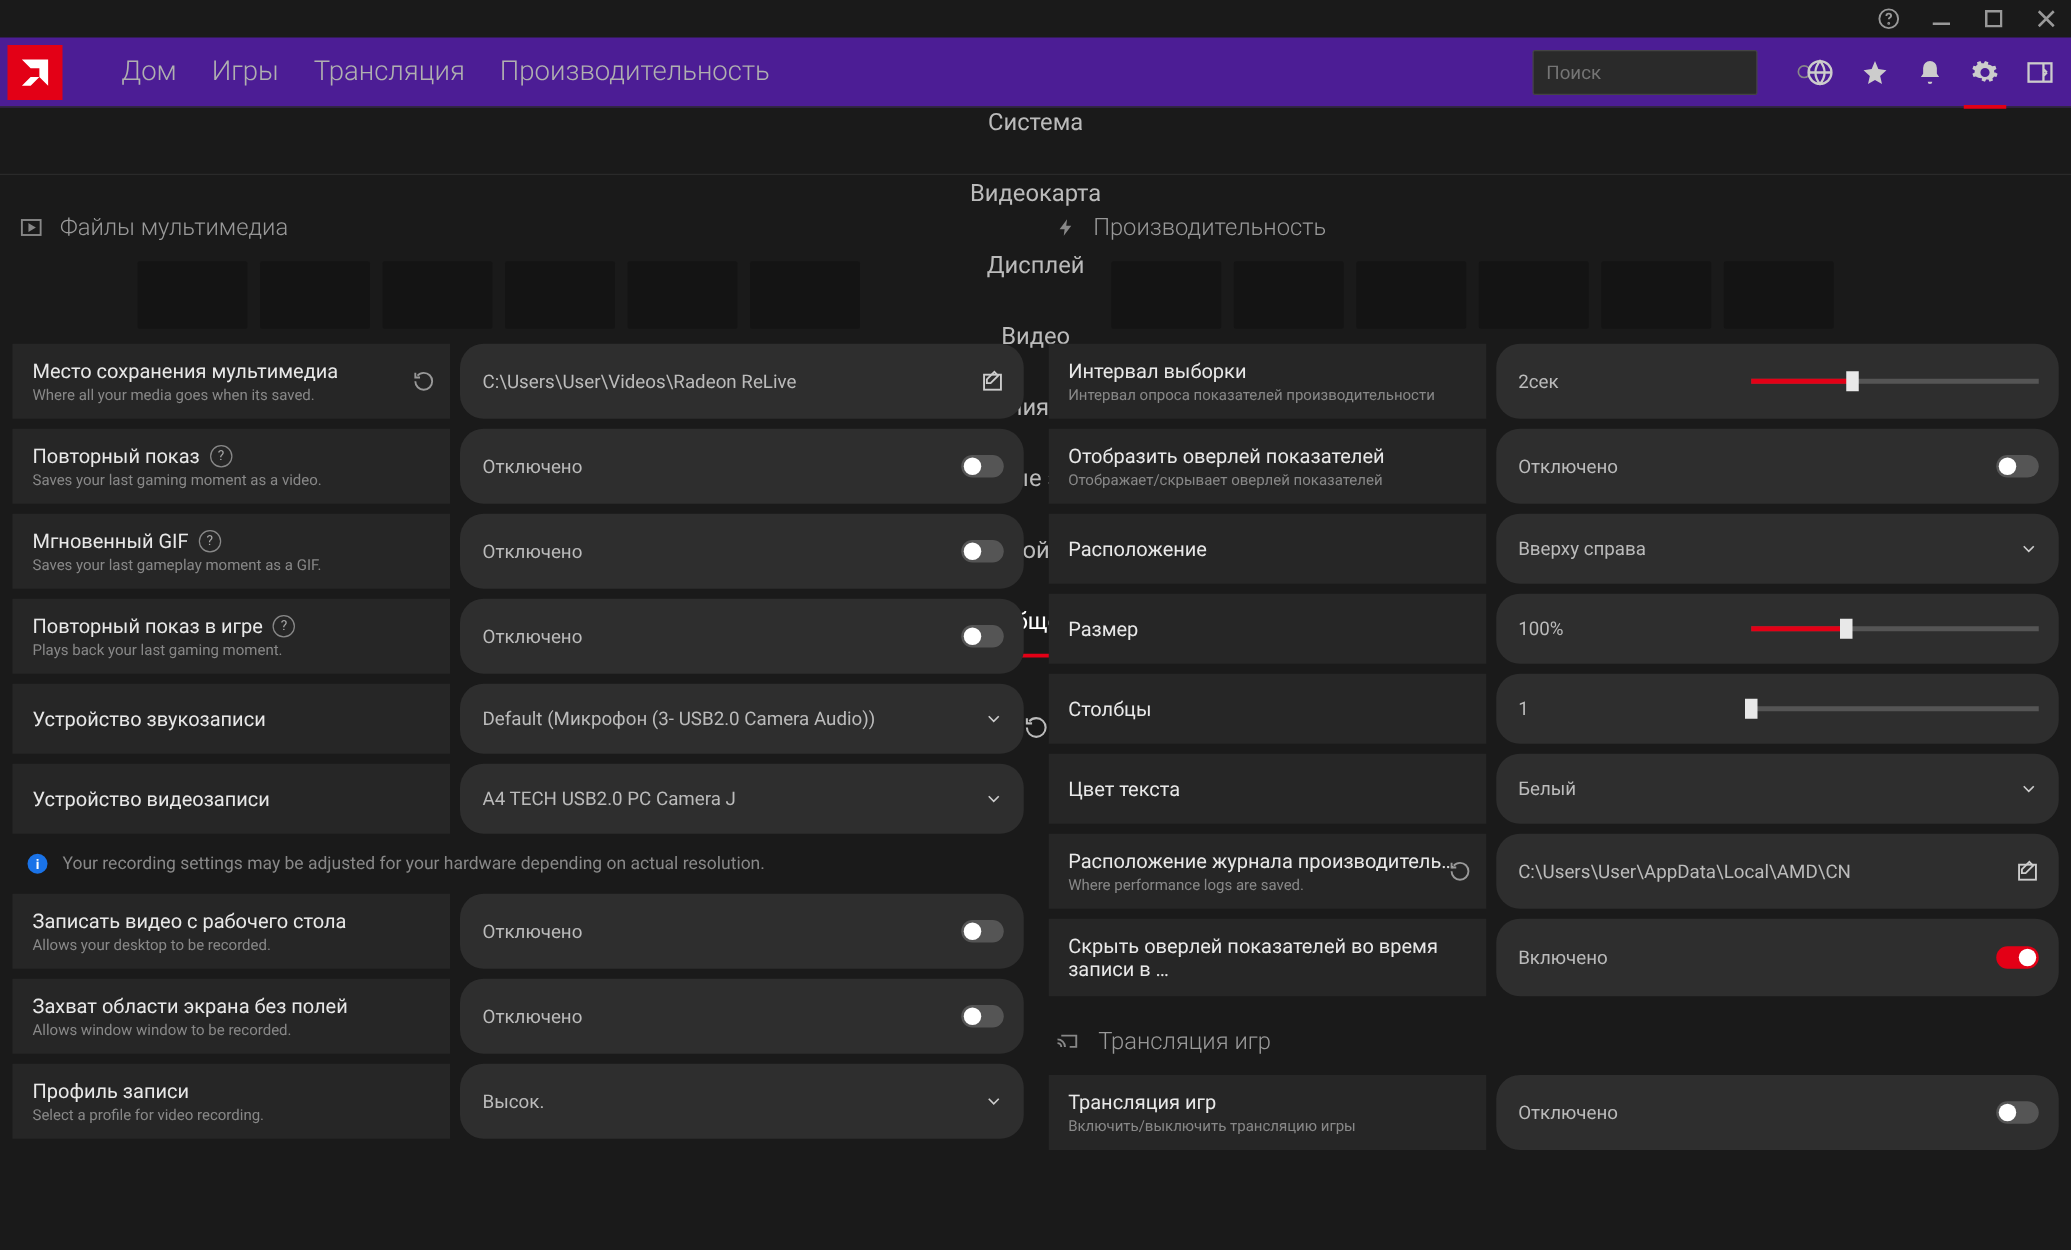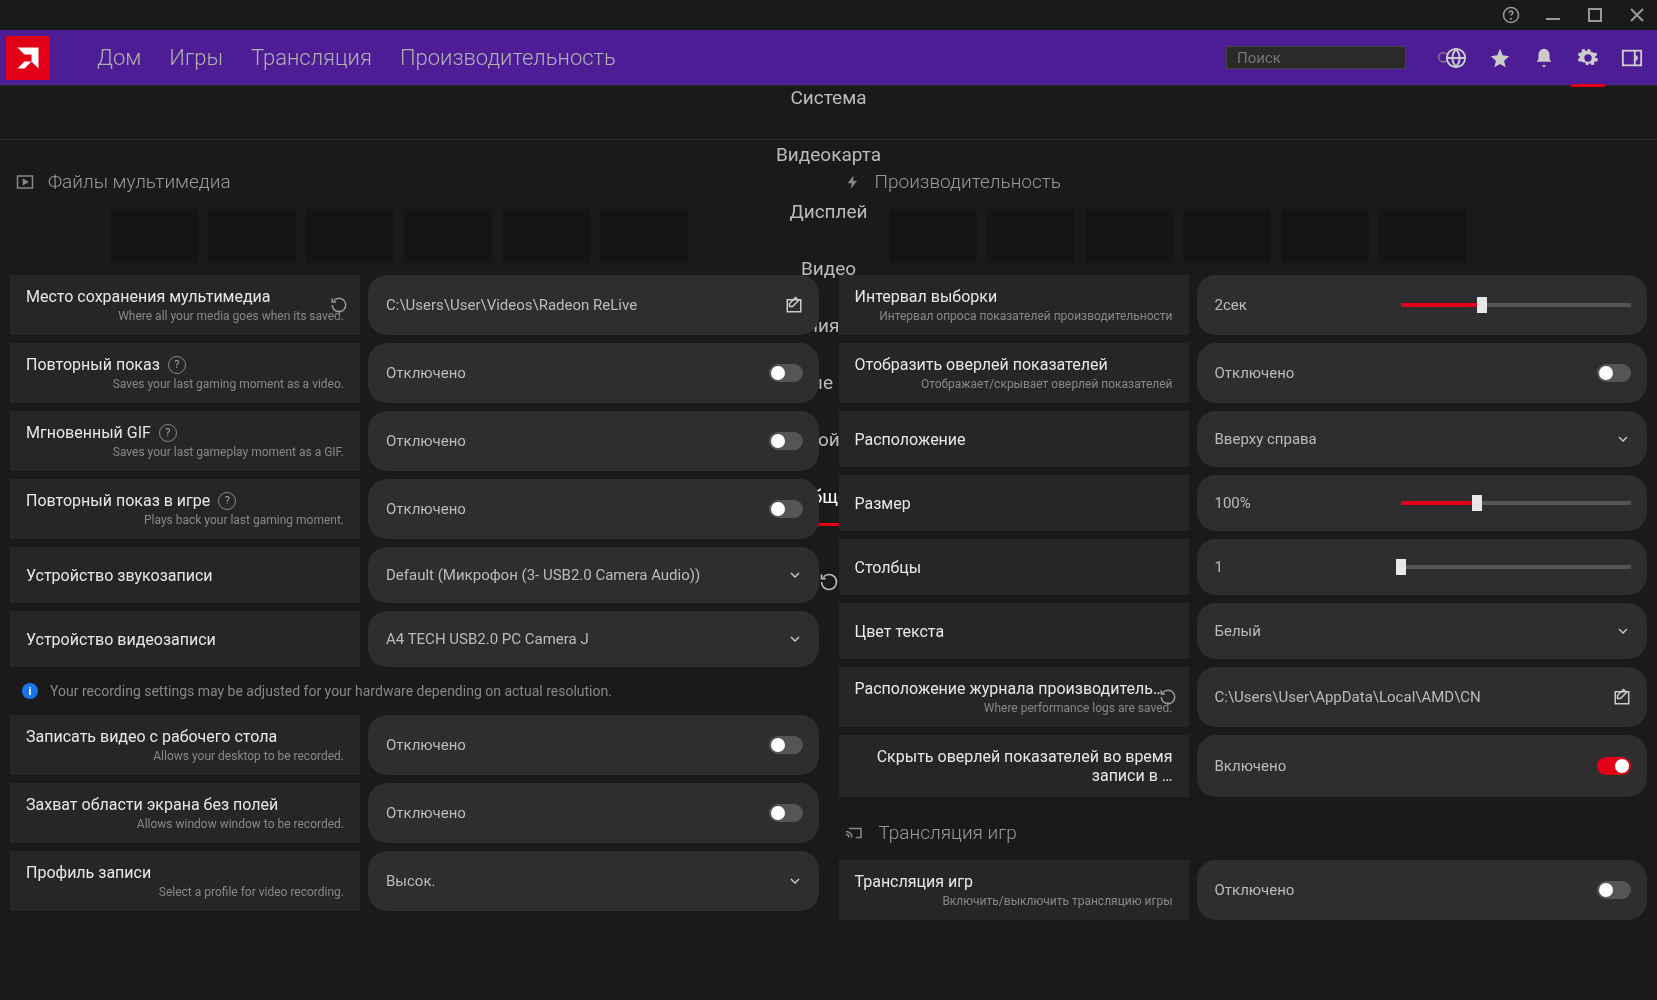--- a/index.html
+++ b/index.html
@@ -6,36 +6,36 @@
 body { background: #1a1a1a; color: #e0e0e0; width: 1657px; height: 1000px; overflow: hidden; }
 
 .titlebar { display: flex; justify-content: flex-end; align-items: center; height: 30px; background: #1a1a1a; padding-right: 8px; gap: 18px; }
 .titlebar .tb-btn { width: 24px; height: 24px; display: flex; align-items: center; justify-content: center; color: #999; cursor: pointer; }
 
 .topnav { display: flex; align-items: center; height: 56px; background: #4c1d95; padding: 0 6px; border-bottom: 1px solid #2a2a2a; gap: 27px; }
 .logo { width: 44px; height: 44px; background: #e30016; display: flex; align-items: center; justify-content: center; margin-right: 20px; }
 .logo svg { width: 28px; height: 28px; }
 .nav-items { display: flex; gap: 28px; flex: 1; }
 .nav-item { font-size: 22px; color: #b0b0b0; cursor: pointer; font-weight: 300; }
-.searchbox { display: flex; align-items: center; background: #2a2a2a; border: 1px solid #444; border-radius: 2px; height: 23px; width: 180px; padding: 0 10px; margin-right: 12px; }
+.searchbox { display: flex; align-items: center; background: #2a2a2a; border: 1px solid #444; border-radius: 2px; height: 36px; width: 180px; padding: 0 10px; margin-right: 12px; }
 .searchbox input { flex: 1; background: transparent; border: none; outline: none; color: #ccc; font-size: 15px; }
 .searchbox .sicon { color: #888; }
 .topnav .right-icons { display: flex; align-items: center; gap: 22px; padding-right: 8px; }
 .topnav .right-icons .ri { color: #ccc; cursor: pointer; position: relative; }
 .topnav .right-icons .ri.active::after { content:""; position:absolute; bottom:-18px; left:-6px; right:-6px; height:3px; background:#e30016; }
 
 .subnav { display: flex; align-items: center; height: 54px; padding: 0 18px; gap: 30px; border-bottom: 1px solid #2a2a2a; flex-direction: column; }
 .subnav .sn { font-size: 19px; color: #bbb; cursor: pointer; position: relative; padding-bottom: 4px; }
 .subnav .sn.active { color: #fff; }
 .subnav .sn.active::after { content:""; position:absolute; bottom:-14px; left:0; right:0; height:3px; background:#e30016; }
 .subnav .spacer { flex:1; }
 .subnav .revert { color: #bbb; cursor: pointer; }
 
 .content { display: flex; height: calc(100% - 140px); overflow: hidden; }
-.col { flex: 1; padding: 24px 10px 10px 10px; overflow-y: auto; text-align: right; }
+.col { flex: 1; padding: 24px 10px 10px 10px; overflow-y: auto; }
 .col::-webkit-scrollbar { width: 8px; }
 .col::-webkit-scrollbar-thumb { background: #444; }
 
 .section-hdr { display: flex; align-items: center; gap: 14px; color: #999; font-size: 19px; margin: 6px 0 16px 6px; font-weight: 300; }
 .section-hdr .shicon { color: #888; }
 
 .row { display: flex; gap: 8px; margin-bottom: 8px; }
 .label-box { flex: 0 0 350px; background: #262626; padding: 12px 16px; display: flex; flex-direction: column; justify-content: center; position: relative; min-height: 56px; }
 .label-box .lt { font-size: 16px; color: #e8e8e8; display:flex; align-items:center; gap:8px;}
 .label-box .ld { font-size: 12px; color: #888; margin-top: 3px; }

